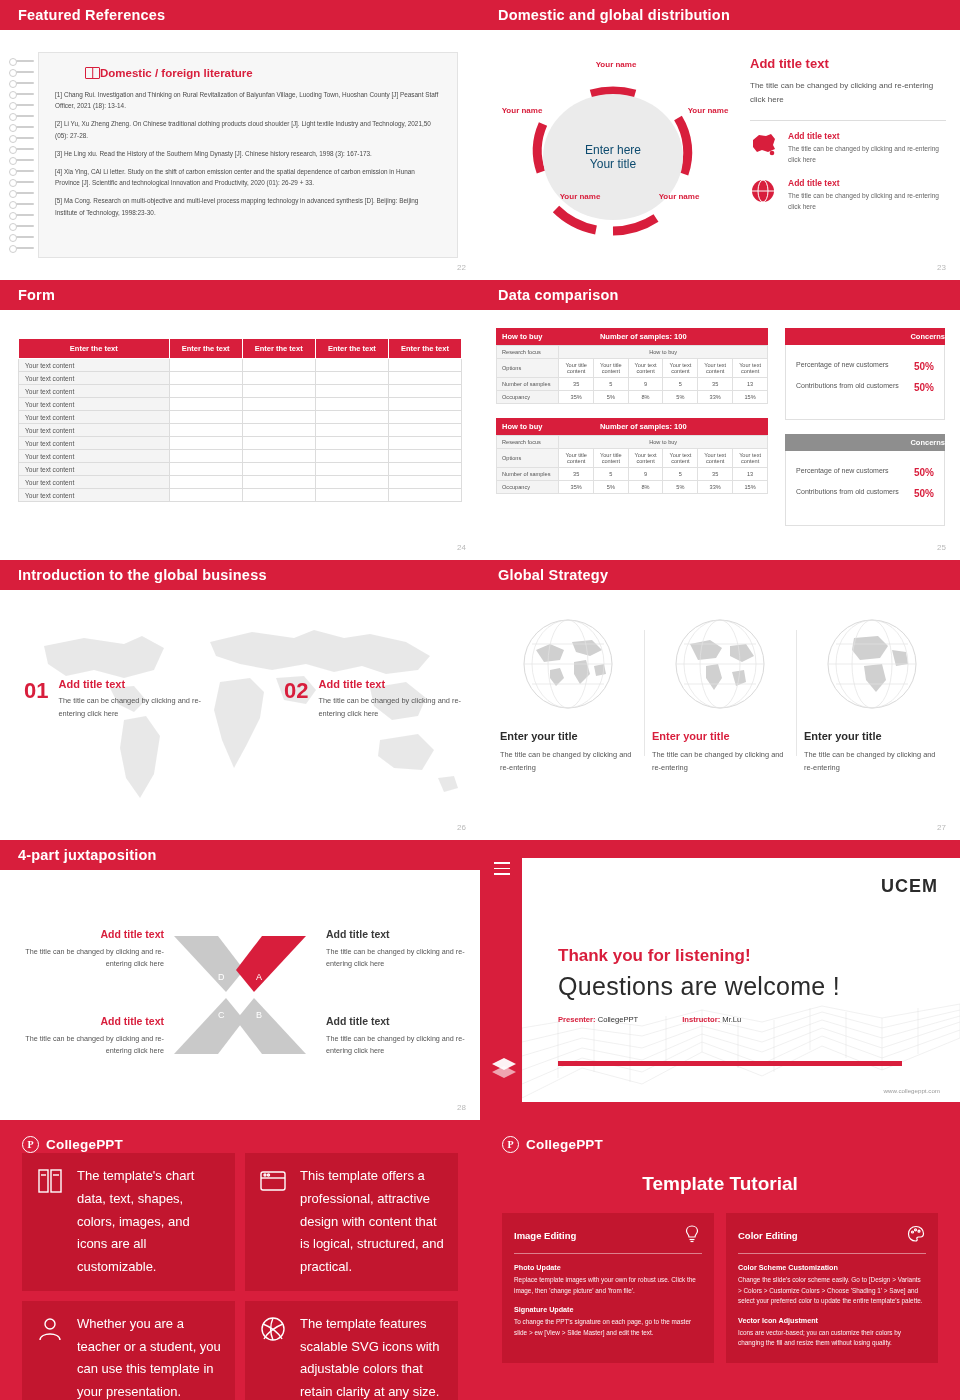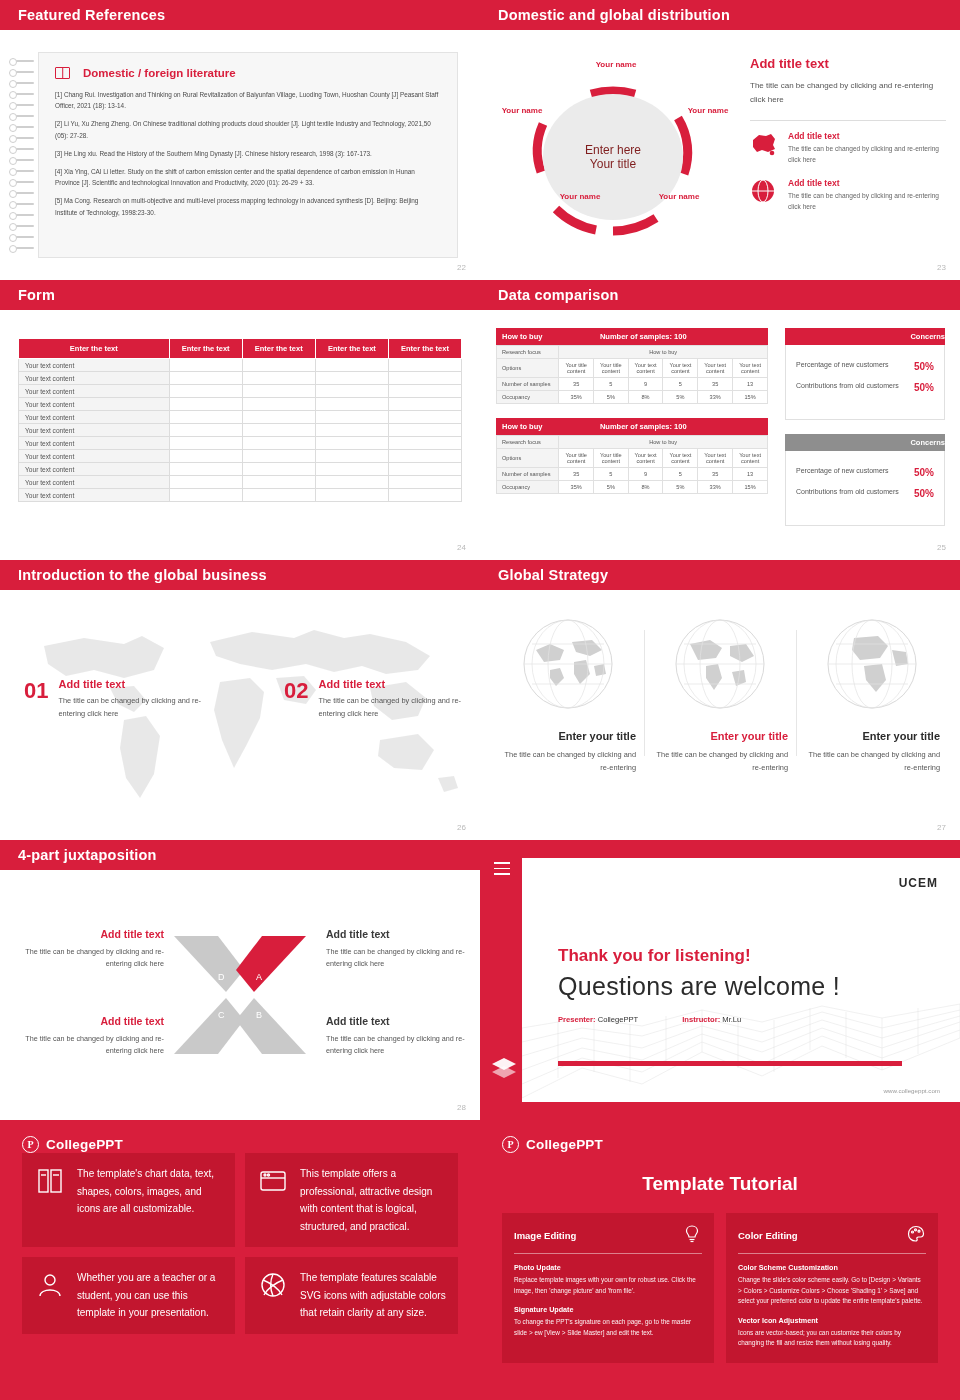--- a/index.html
+++ b/index.html
@@ -45,40 +45,40 @@
   }
   .spiral i:before{
     content:""; position:absolute; left:-3px; top:-2px;
     width:6px; height:6px; border:1.5px solid #cfcfcf; border-radius:50%;
     background:#fff;
   }
   .ref-card {
     flex: 1; background: #f7f7f7; border: 1px solid #e3e3e3;
     padding: 14px 16px 18px 16px; min-height: 196px;
   }
-  .ref-title { display: flex; align-items: center; gap: 13px; margin-bottom: 10px; }
+  .ref-title { display: flex; align-items: center; gap: 0; margin-bottom: 10px; margin-left: 30px; }
   .ref-title .bk {
     width: 15px; height: 12px; border: 1.6px solid #d81e3c; border-radius: 1px;
     position: relative; flex: none;
   }
   .ref-title .bk:after {
     content:""; position:absolute; left:50%; top:0; bottom:0; width:1.6px;
     background:#d81e3c; transform: translateX(-50%);
   }
   .ref-title span { color: #d81e3c; font-size: 11.5px; font-weight: bold; }
   .ref-item { font-size: 6.4px; color: #4a4a4a; line-height: 1.75; margin-bottom: 7px; }
 
   
   .s23 { position: relative; height: 250px; }
   .circ-area { position: absolute; left: 8px; top: 16px; width: 250px; height: 225px; }
   .circ-core {
     position: absolute; left: 55px; top: 48px; width: 140px; height: 126px;
     background: #ebebeb; border-radius: 50%;
     display: flex; flex-direction: column; align-items: center; justify-content: center;
-    font-size: 12px; color: #7f1d1d;
+    font-size: 12px; color: #0c4a6e;
   }
   .nm { position: absolute; font-size: 8px; color: #d81e3c; font-weight: bold; text-align: center; line-height: 1.3; }
   .s23-right { position: absolute; left: 270px; top: 26px; width: 196px; }
   .s23-right h3 { color: #d81e3c; font-size: 13px; margin-bottom: 8px; }
   .s23-right p { font-size: 8px; color: #555; line-height: 1.7; }
   .s23-divider { border-top: 1px solid #ddd; margin: 14px 0 10px; }
   .mini-row { display: flex; gap: 10px; margin-bottom: 13px; align-items: flex-start; }
   .mini-ico { width: 28px; height: 26px; flex: none; position: relative; }
   .mini-txt h4 { color: #d81e3c; font-size: 8.5px; margin-bottom: 3px; }
   .mini-txt p { font-size: 6.6px; color: #666; line-height: 1.6; }
@@ -124,21 +124,21 @@
   .s26 { position: relative; height: 250px; }
   .worldmap { position: absolute; left: 14px; top: 18px; width: 452px; height: 210px; opacity: .22; }
   .s26-items { position: absolute; left: 24px; top: 88px; display: flex; gap: 64px; }
   .numbox { display: flex; gap: 10px; }
   .numbox .n { font-size: 22px; color: #d81e3c; font-weight: bold; line-height: 1; padding-top: 2px; }
   .numbox h4 { font-size: 11px; color: #d81e3c; font-weight: bold; margin-bottom: 5px; }
   .numbox p { font-size: 7.4px; color: #555; line-height: 1.75; }
 
   
   .s27 { display: flex; padding: 26px 12px 0; gap: 0; }
-  .gcell { flex: 1; text-align: right; position: relative; padding: 0 8px; }
+  .gcell { flex: 1; text-align: left; position: relative; padding: 0 8px; }
   .gcell + .gcell:before {
     content:""; position:absolute; left:0; top: 14px; bottom: 18px; width:1px; background:#e6e6e6;
   }
   .globe { width: 96px; height: 96px; margin: 0 auto 18px; position: relative; }
   .gcell h4 { font-size: 11px; font-weight: bold; margin-bottom: 7px; }
   .gcell p { font-size: 7.4px; color: #555; line-height: 1.7; }
 
   
   .s28 { position: relative; height: 250px; }
   .q { position: absolute; width: 150px; }
@@ -153,21 +153,21 @@
   
   .s29 { position: relative; height: 280px; background: #d81e3c; }
   .s29-white {
     position: absolute; left: 42px; top: 18px; right: 0; bottom: 18px;
     background: #fff; overflow: hidden;
   }
   .ham { position: absolute; left: 14px; top: 22px; width: 16px; }
   .ham i { display: block; height: 1.6px; background: #fff; margin-bottom: 4px; }
   .stack { position: absolute; left: 10px; bottom: 38px; width: 28px; height: 26px; }
   .ucem {
-    position: absolute; right: 22px; top: 18px; font-size: 12px; font-weight: bold;
+    position: absolute; right: 22px; top: 18px; font-size: 18px; font-weight: bold;
     letter-spacing: 1px; color: #2b2b2b;
   }
   .ty-wrap { position: absolute; left: 36px; top: 88px; }
   .ty1 { color: #d81e3c; font-size: 17px; font-weight: bold; margin-bottom: 6px; }
   .ty2 { font-size: 25px; color: #2b2b2b; letter-spacing: .3px; }
   .presline { margin-top: 14px; font-size: 7.6px; display: flex; gap: 44px; }
   .presline b { color: #d81e3c; }
   .redbar { position: absolute; left: 36px; bottom: 36px; width: 344px; height: 5px; background: #d81e3c; }
   .siteurl { position: absolute; right: 20px; bottom: 8px; font-size: 6.2px; color: #9a9a9a; }
   .mesh { position: absolute; left: 0; right: 0; bottom: 0; height: 130px; opacity: .55; }
@@ -183,21 +183,21 @@
   .brand .btxt { color: #fff; font-size: 13.5px; font-weight: bold; letter-spacing: .2px; }
   .redslide h2 {
     color: #fff; font-size: 19px; text-align: center; font-weight: bold;
     margin: 20px 0 18px;
   }
   .cards { display: grid; grid-template-columns: 1fr 1fr; gap: 10px; }
   .card {
     background: #c2162f; padding: 12px 12px; display: flex; gap: 11px; min-height: 74px;
   }
   .card .ci { width: 32px; height: 32px; flex: none; }
-  .card p { color: #fff; font-size: 10px; line-height: 1.75; }
+  .card p { color: #fff; font-size: 13px; line-height: 1.75; }
   
   .tcards { display: grid; grid-template-columns: 1fr 1fr; gap: 12px; }
   .tcard { background: #c2162f; padding: 11px 12px 14px; }
   .tcard .th { display: flex; align-items: center; justify-content: space-between; border-bottom: 1px solid rgba(255,255,255,.45); padding-bottom: 7px; }
   .tcard .th span { color: #fff; font-size: 9.5px; font-weight: bold; }
   .tsec { margin-top: 9px; }
   .tsec h5 { color: #fff; font-size: 7.2px; font-weight: bold; margin-bottom: 3px; }
   .tsec p { color: #fff; font-size: 6.4px; line-height: 1.65; opacity: .95; }
 </style>
 </head>

